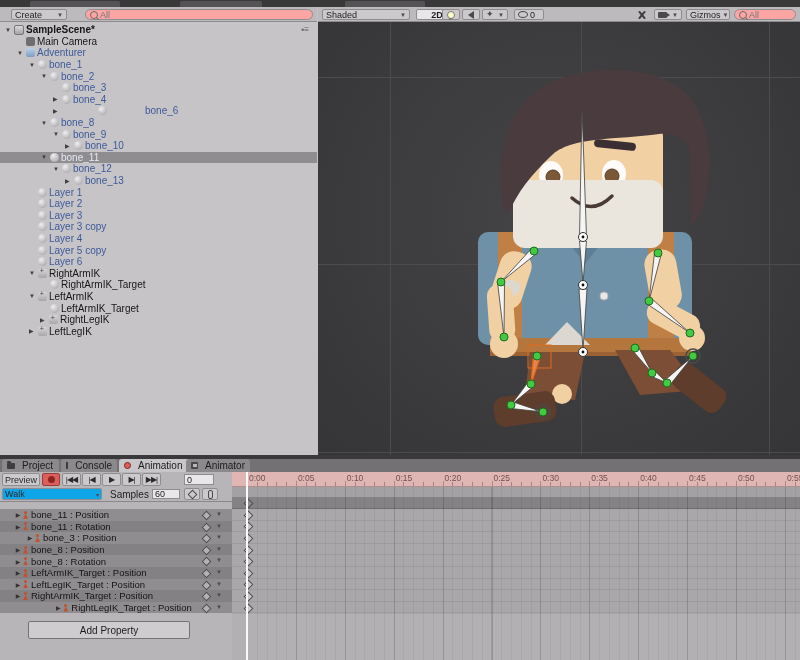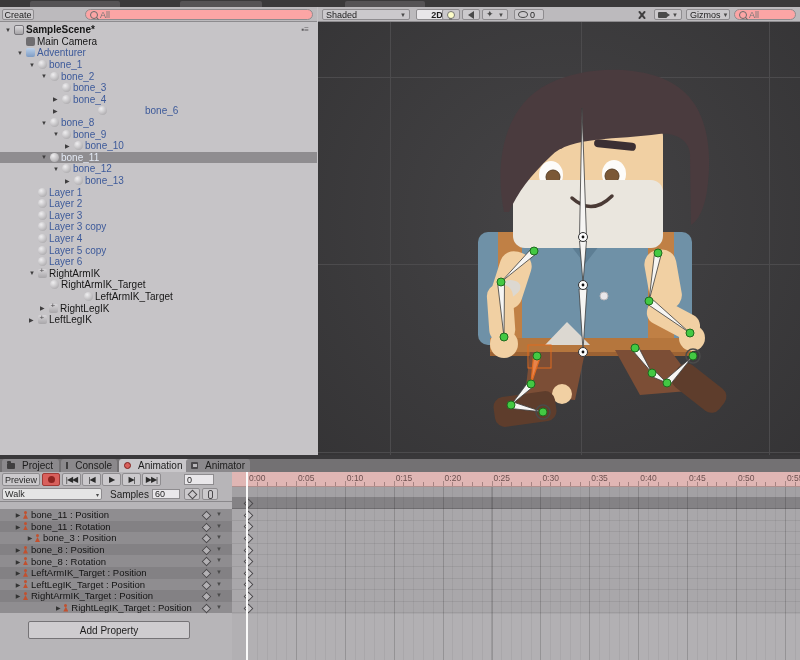--- a/index.html
+++ b/index.html
@@ -124,21 +124,21 @@
 
 <div id="app">
 
   <div class="abs" id="top-strip">
     <div class="strip-tab" style="left:30px;width:90px;"></div>
     <div class="strip-tab" style="left:180px;width:82px;"></div>
     <div class="strip-tab" style="left:345px;width:80px;"></div>
   </div>
 
   <div class="abs" id="hier-toolbar">
-    <div class="mini-btn" style="left:2px;width:32px;flex-direction:column;">
+    <div class="mini-btn" style="left:11px;width:56px;">
       <span>Create</span>
       <span class="dd-arrow">▼</span>
     </div>
     <div class="searchpill" style="left:85px;width:228px;">
       <span class="mag"></span>
       <input placeholder="All" style="">
     </div>
   </div>
 
   <div class="abs" id="hierarchy">
@@ -252,21 +252,26 @@
         <div class="h-row" style="padding-left: 29px;">
           <span class="h-arrow">▼</span>
           <span class="h-icon i-plus"></span>
           <span class="h-label">RightArmIK</span>
         </div>
         <div class="h-row" style="padding-left: 41px;">
           <span class="h-arrow hidden">▶</span>
           <span class="h-icon i-circle"></span>
           <span class="h-label">RightArmIK_Target</span>
         </div>
-        <div class="h-row" style="padding-left: 29px; margin-left: 46px;">
+        <div class="h-row" style="padding-left: 29px;">
+          <span class="h-arrow">▼</span>
+          <span class="h-icon i-plus"></span>
+          <span class="h-label">LeftArmIK</span>
+        </div>
+        <div class="h-row" style="padding-left: 41px;">
           <span class="h-arrow hidden">▶</span>
           <span class="h-icon i-circle"></span>
           <span class="h-label">LeftArmIK_Target</span>
         </div>
         <div class="h-row" style="padding-left: 40px;">
           <span class="h-arrow">▶</span>
           <span class="h-icon i-plus"></span>
           <span class="h-label">RightLegIK</span>
         </div>
         <div class="h-row" style="padding-left: 29px;">
@@ -453,21 +458,21 @@
         <span>▶</span>
       </div>
     <div class="ctl-btn transport" style="left:122px;top:1px;width:19px;">
         <span>▶|</span>
       </div>
     <div class="ctl-btn transport" style="left:142px;top:1px;width:19px;">
         <span>▶▶|</span>
       </div>
     <input class="field" style="left: 184px; top: 2px; width: 30px; height: 11px;" value="0">
 
-    <div class="ctl-btn" style="left:2px;top:16px;width:100px;height:12px;justify-content:space-between;font-size:9px;background:#e5e5e5;">
+    <div class="ctl-btn" style="left:2px;top:16px;width:100px;height:12px;justify-content:space-between;font-size:9px;background:#0ea5e9;">
       <span>Walk</span>
       <span class="dd-arrow">▾</span>
     </div>
     <span class="lbl" style="left:110px;top:17px;">Samples</span>
     <input class="field" style="left: 152px; top: 17px; width: 28px; height: 10px;" value="60">
     <div class="ctl-btn" style="left:184px;top:16px;width:16px;height:12px;">
       <span style="width:5px;height:5px;border:1px solid #4b494c;transform:rotate(45deg);display:block;"></span>
     </div>
     <div class="ctl-btn" style="left:202px;top:16px;width:16px;height:12px;">
       <span style="width:3px;height:7px;border:1px solid #4b494c;border-radius:2px;display:block;"></span>

